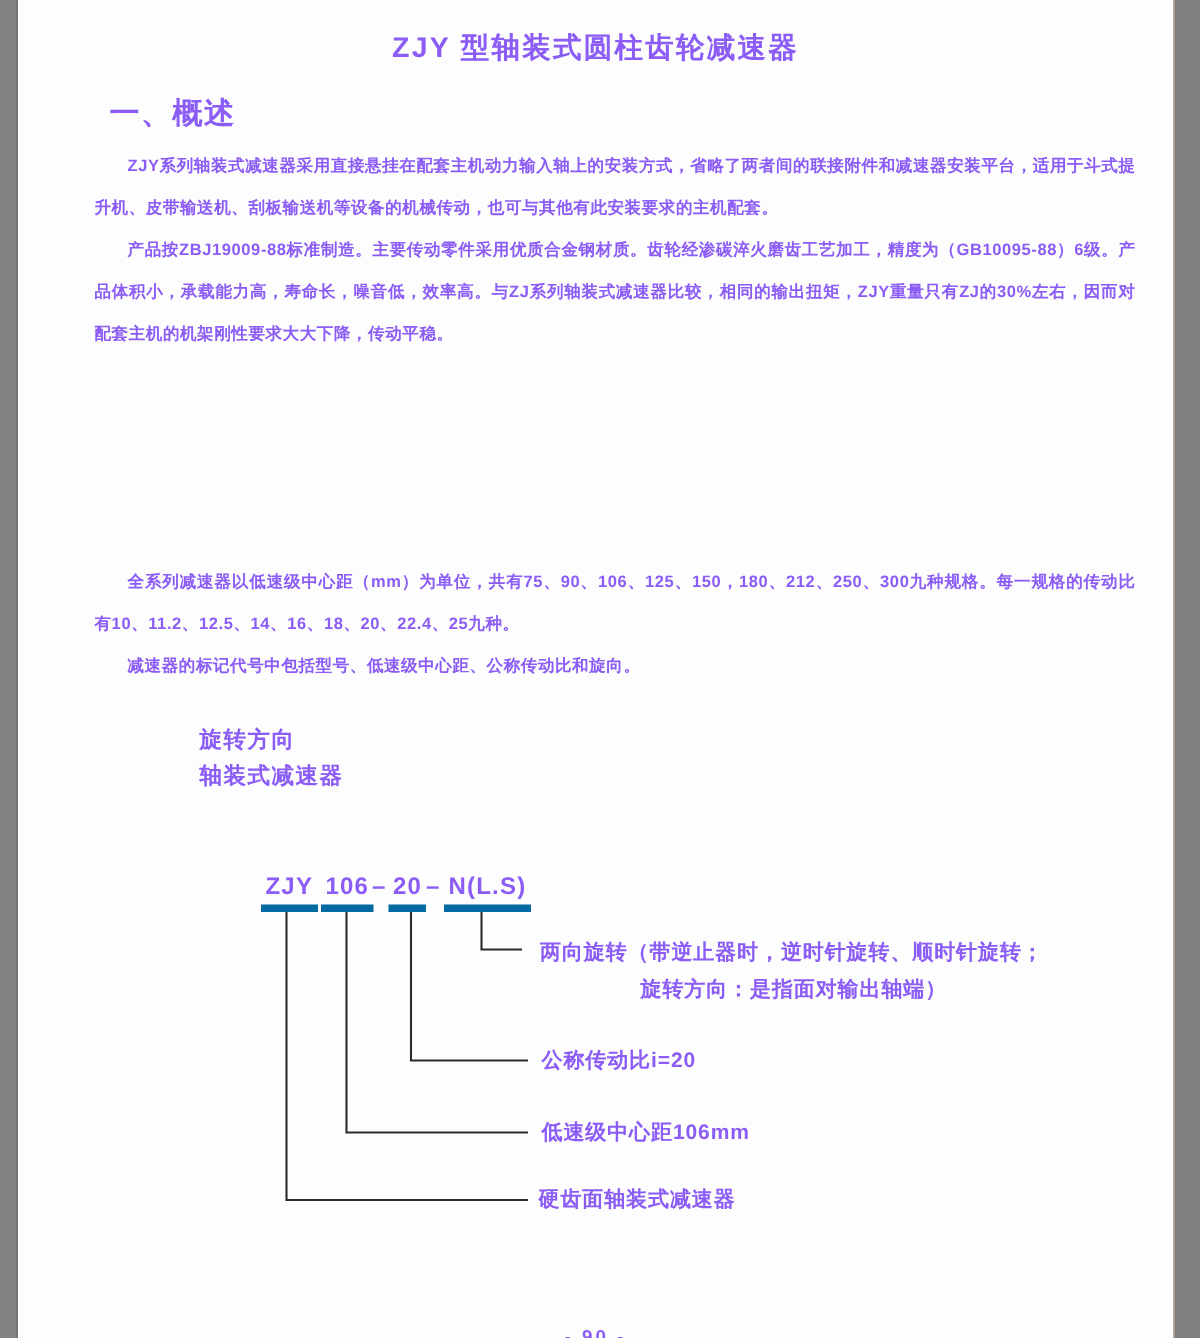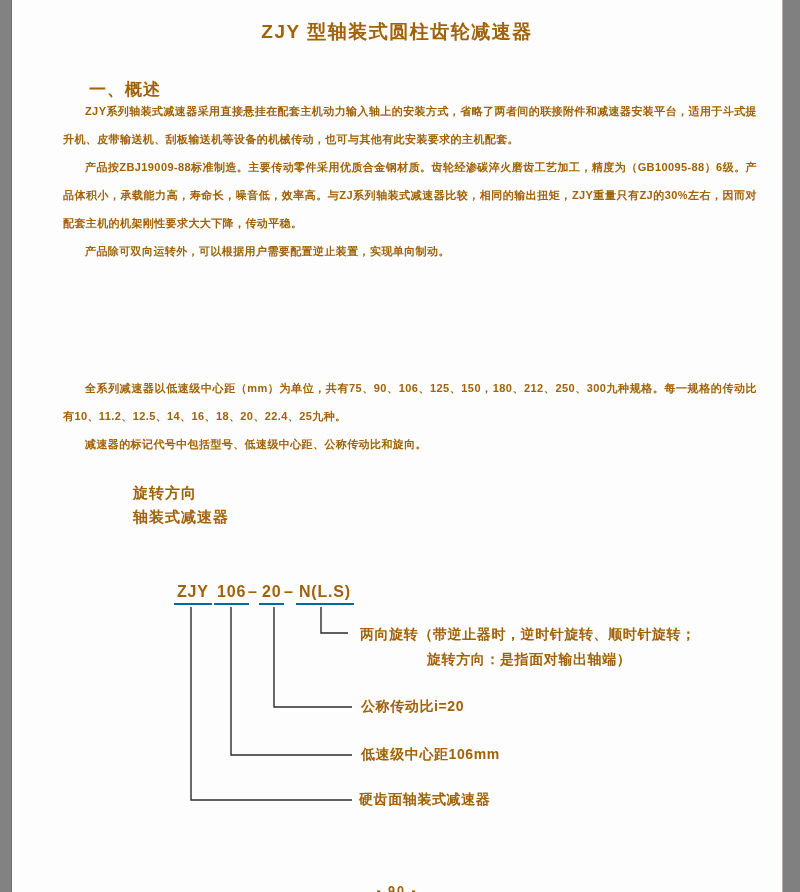--- a/index.html
+++ b/index.html
@@ -3,34 +3,34 @@
 <meta charset="utf-8">
 <style>
   html,body{margin:0;padding:0;}
   body{
     width:800px;height:892px;overflow:hidden;
     background:#ffffff;
     font-family:"Liberation Sans","DejaVu Sans",sans-serif;
   }
   .scan{
     position:relative;width:800px;height:892px;overflow:hidden;
-    background:#fdfdfd;color:#a16207;
+    background:#fdfdfd;color:#8b5cf6;
   }
   
   .edge{position:absolute;top:0;height:892px;}
   .edge-left{left:0;width:11px;background:#828282;border-right:1px solid #6e6e6e;}
   .edge-right{left:782px;width:18px;background:#808080;border-left:1px solid #bfae9f;}
 
   .title{
     position:absolute;top:19px;left:12px;width:770px;margin:0;
     text-align:center;font-size:19px;font-weight:700;letter-spacing:1.5px;
   }
   .sec-h{
-    position:absolute;left:73px;margin:16px;
-    font-size:17px;font-weight:700;letter-spacing:1px;
+    position:absolute;left:73px;margin:0;
+    font-size:20px;font-weight:700;letter-spacing:1px;
   }
   .sec1-h{top:62px;}
   .sec2-h{top:343px;}
 
   .body{
     position:absolute;left:63px;width:694px;
     font-size:11px;font-weight:600;line-height:28px;
     text-align:justify;letter-spacing:0.4px;
   }
   .sec1-body{top:97px;}
@@ -44,21 +44,21 @@
   .example-sublabel{top:508px;}
 
   
   .diagram{position:absolute;left:0;top:0;width:800px;height:892px;pointer-events:none;}
   .diagram svg{position:absolute;left:150px;top:575px;}
   .seg{
     position:absolute;top:583px;margin:0;
     font-size:16px;font-weight:700;letter-spacing:0.8px;
     display:inline-block;
   }
-  .seg.u{border-bottom:2px solid #0369a1;padding:0 3px 2px 3px;}
+  .seg.u{border-bottom:5px solid #0369a1;padding:0 3px 2px 3px;}
   .seg-series{left:174px;}
   .seg-cd{left:214px;}
   .seg-dash1{left:248px;}
   .seg-ratio{left:259px;}
   .seg-dash2{left:284px;}
   .seg-rot{left:296px;}
 
   .callout{
     position:absolute;font-size:14px;font-weight:700;letter-spacing:0.6px;white-space:nowrap;
   }
@@ -79,21 +79,20 @@
 <div class="scan">
   <div class="edge edge-left"></div>
   <div class="edge edge-right"></div>
 
   <h1 class="title">ZJY 型轴装式圆柱齿轮减速器</h1>
 
   <h2 class="sec-h sec1-h">一、概述</h2>
   <div class="body sec1-body">
     <p>ZJY系列轴装式减速器采用直接悬挂在配套主机动力输入轴上的安装方式，省略了两者间的联接附件和减速器安装平台，适用于斗式提升机、皮带输送机、刮板输送机等设备的机械传动，也可与其他有此安装要求的主机配套。</p>
     <p>产品按ZBJ19009-88标准制造。主要传动零件采用优质合金钢材质。齿轮经渗碳淬火磨齿工艺加工，精度为（GB10095-88）6级。产品体积小，承载能力高，寿命长，噪音低，效率高。与ZJ系列轴装式减速器比较，相同的输出扭矩，ZJY重量只有ZJ的30%左右，因而对配套主机的机架刚性要求大大下降，传动平稳。</p>
-    <p>产品除可双向运转外，可以根据用户需要配置逆止装置，实现单向制动。</p>
   </div>
 
   <div class="body sec2-body">
     <p>全系列减速器以低速级中心距（mm）为单位，共有75、90、106、125、150，180、212、250、300九种规格。每一规格的传动比有10、11.2、12.5、14、16、18、20、22.4、25九种。</p>
     <p>减速器的标记代号中包括型号、低速级中心距、公称传动比和旋向。</p>
   </div>
 
   <div class="example-label">旋转方向</div>
   <div class="example-sublabel">轴装式减速器</div>
 

